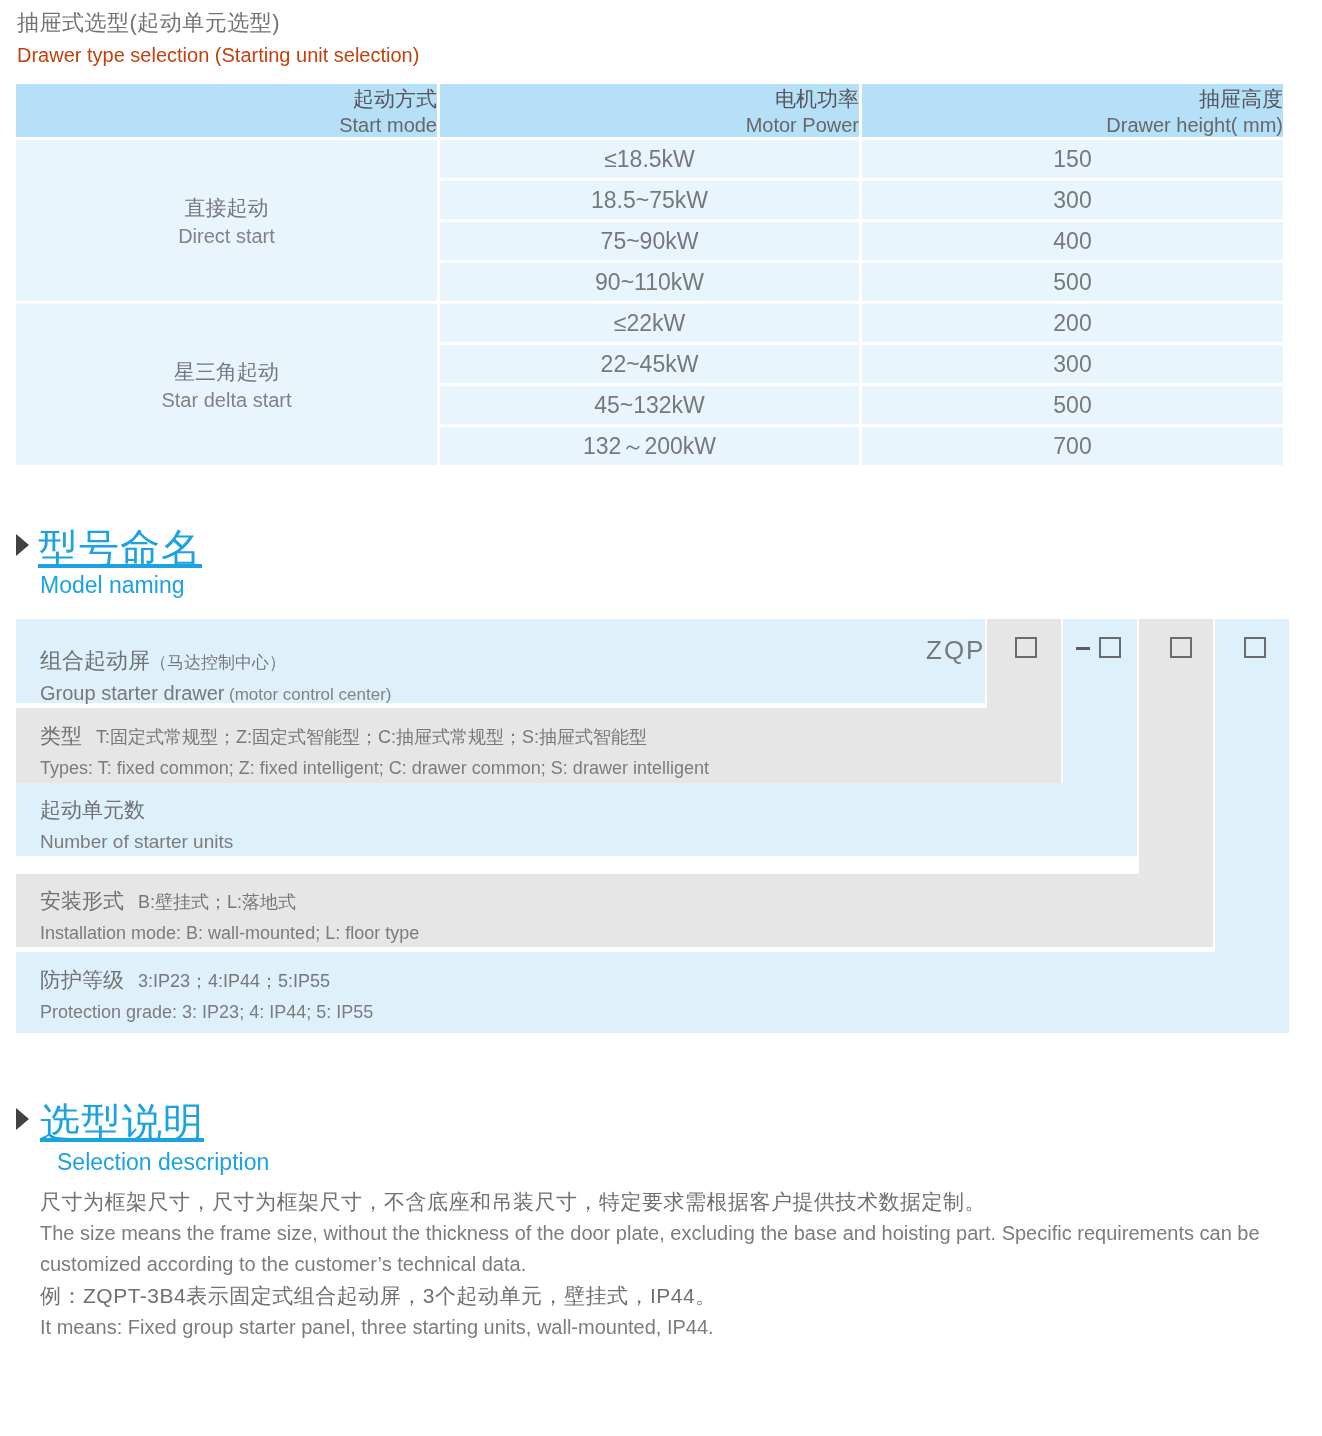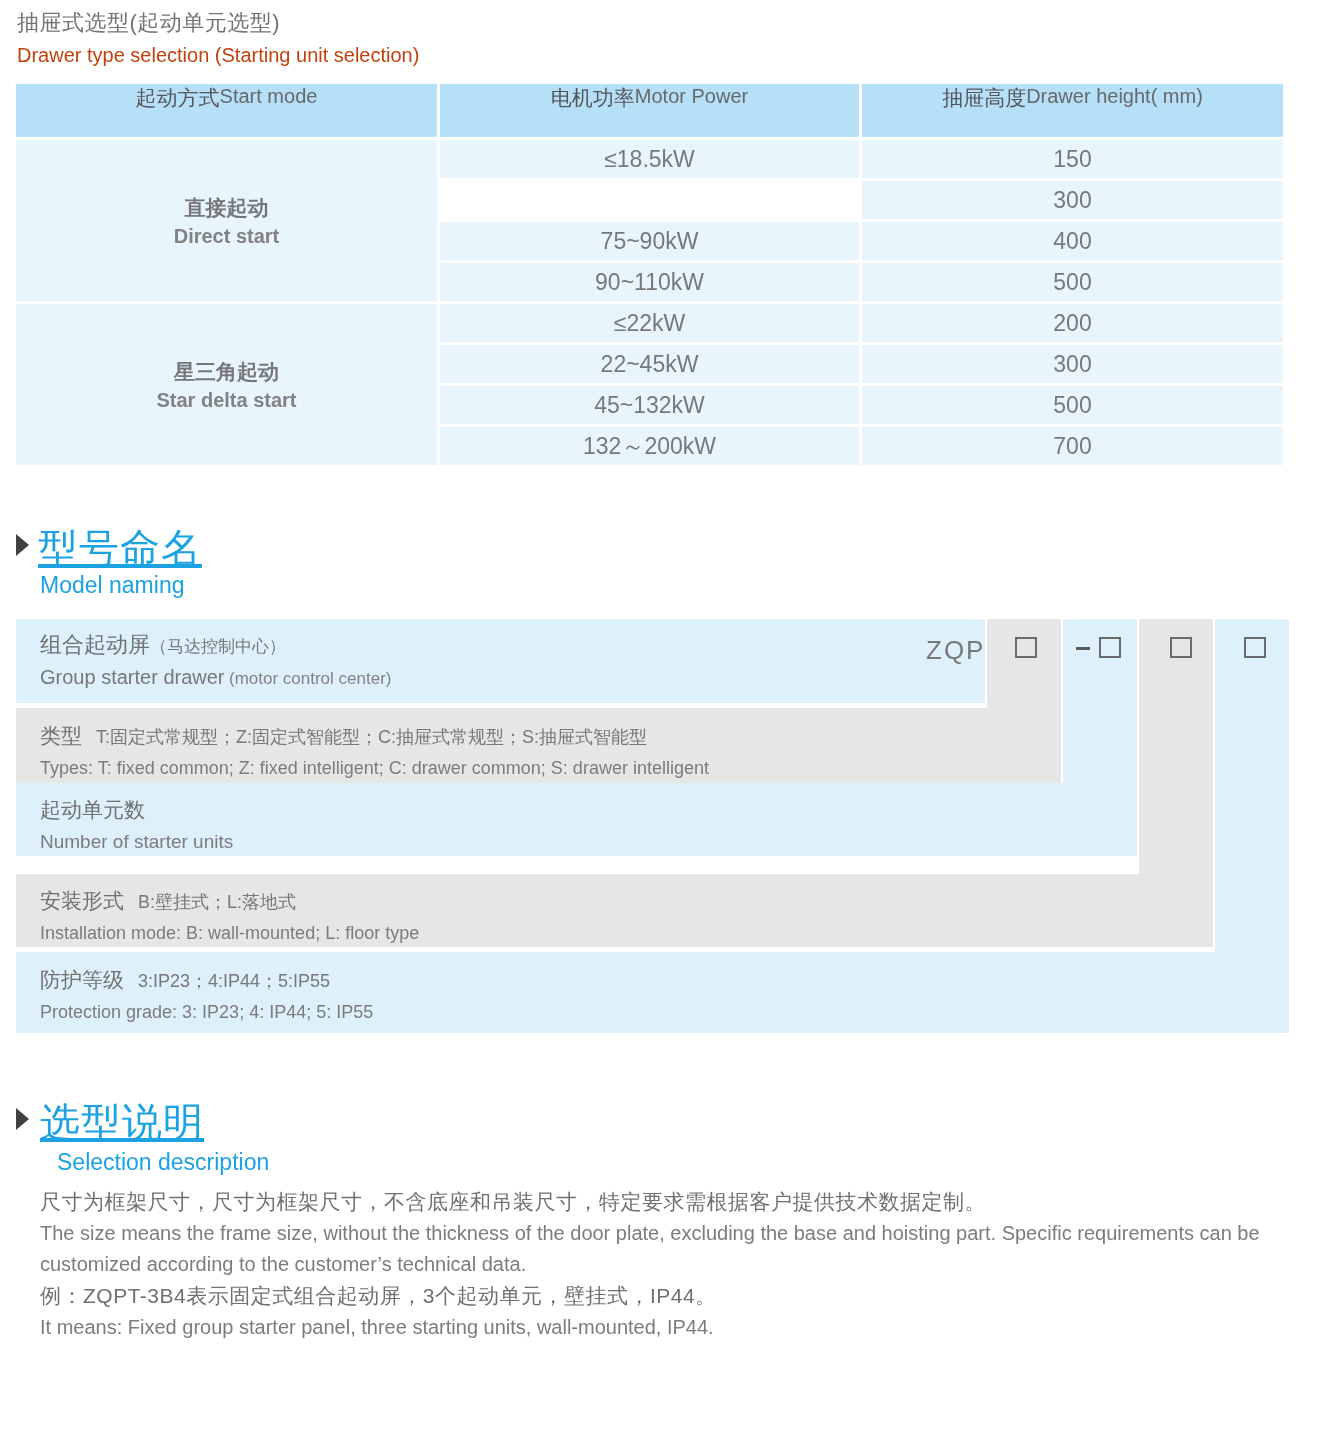--- a/index.html
+++ b/index.html
@@ -15,26 +15,26 @@
   .doc-title .en { font-size:20px; color:#c2410c; margin-top:6px; }
 
   
   .tbl {
     position:absolute; left:16px; top:84px;
     display:grid;
     grid-template-columns:421px 419px 421px;
     grid-template-rows:53px repeat(8,38px);
     gap:3px;
   }
-  .th { background:#b6e0f8; display:flex; flex-direction:row; align-items:flex-start; justify-content:center; }
+  .th { background:#b6e0f8; display:flex; flex-direction:column; align-items:flex-end; justify-content:center; }
   .th .zh { font-size:21px; color:#55565a; }
   .th .en { font-size:20px; color:#66686b; margin-top:1px; }
   .cell { background:#e9f5fd; display:flex; align-items:center; justify-content:center;
           font-size:23px; color:#77787a; }
-  .mode { background:#e9f5fd; display:flex; flex-direction:column; align-items:center; justify-content:center;font-weight:bold; }
+  .mode { background:#e9f5fd; display:flex; flex-direction:column; align-items:center; justify-content:center; }
   .mode .zh { font-size:21px; color:#76777a; }
   .mode .en { font-size:20px; color:#818284; margin-top:3px; }
   .c1{grid-column:1}.c2{grid-column:2}.c3{grid-column:3}
   .r1{grid-row:1}.r2{grid-row:2}.r3{grid-row:3}.r4{grid-row:4}.r5{grid-row:5}
   .r6{grid-row:6}.r7{grid-row:7}.r8{grid-row:8}.r9{grid-row:9}
   .span1{grid-row:2 / span 4}.span2{grid-row:6 / span 4}
 
   
   .tri { position:absolute; width:0; height:0;
          border-left:13px solid #414042; border-top:11px solid transparent; border-bottom:11px solid transparent; }
@@ -57,21 +57,21 @@
   .b2 { top:89px;  width:1045px; height:82px; }
   .b3 { top:164px; width:1121px; height:73px; }
   .b4 { top:255px; width:1197px; height:73px; }
   .b5 { top:333px; width:1273px; height:81px; }
   .s1 { left:971px;  top:0; width:74px; height:94px; }
   .s2 { left:1047px; top:0; width:74px; height:181px; }
   .s3 { left:1123px; top:0; width:74px; height:260px; }
   .s4 { left:1199px; top:0; width:74px; height:338px; }
 
   .bt { padding-left:24px; }
-  .b1 .bt { padding-top:11px; }
+  .b1 .bt { padding-top:27px; }
   .b2 .bt { padding-top:13px; }
   .b3 .bt { padding-top:12px; }
   .b4 .bt { padding-top:12px; }
   .b5 .bt { padding-top:13px; }
   .ln { line-height:30px; white-space:nowrap; }
   .zh-main { font-size:22px; color:#6f7173; }
   .zh-sub  { font-size:17px; color:#77787a; }
   .zh-key  { font-size:21px; color:#6f7173; }
   .zh-desc { font-size:18px; color:#77787a; margin-left:14px; }
   .en-main { font-size:20px; color:#77787a; }
@@ -113,20 +113,21 @@
       <div class="zh">抽屉高度</div>
       <div class="en">Drawer height( mm)</div>
     </div>
 
     <div class="mode span1 c1">
       <div class="zh">直接起动</div>
       <div class="en">Direct start</div>
     </div>
     <div class="cell r2 c2">≤18.5kW</div>
     <div class="cell r2 c3">150</div>
+    <div class="cell r3 c2">18.5~75kW</div>
     <div class="cell r3 c3">300</div>
     <div class="cell r4 c2">75~90kW</div>
     <div class="cell r4 c3">400</div>
     <div class="cell r5 c2">90~110kW</div>
     <div class="cell r5 c3">500</div>
 
     <div class="mode span2 c1">
       <div class="zh">星三角起动</div>
       <div class="en">Star delta start</div>
     </div>

